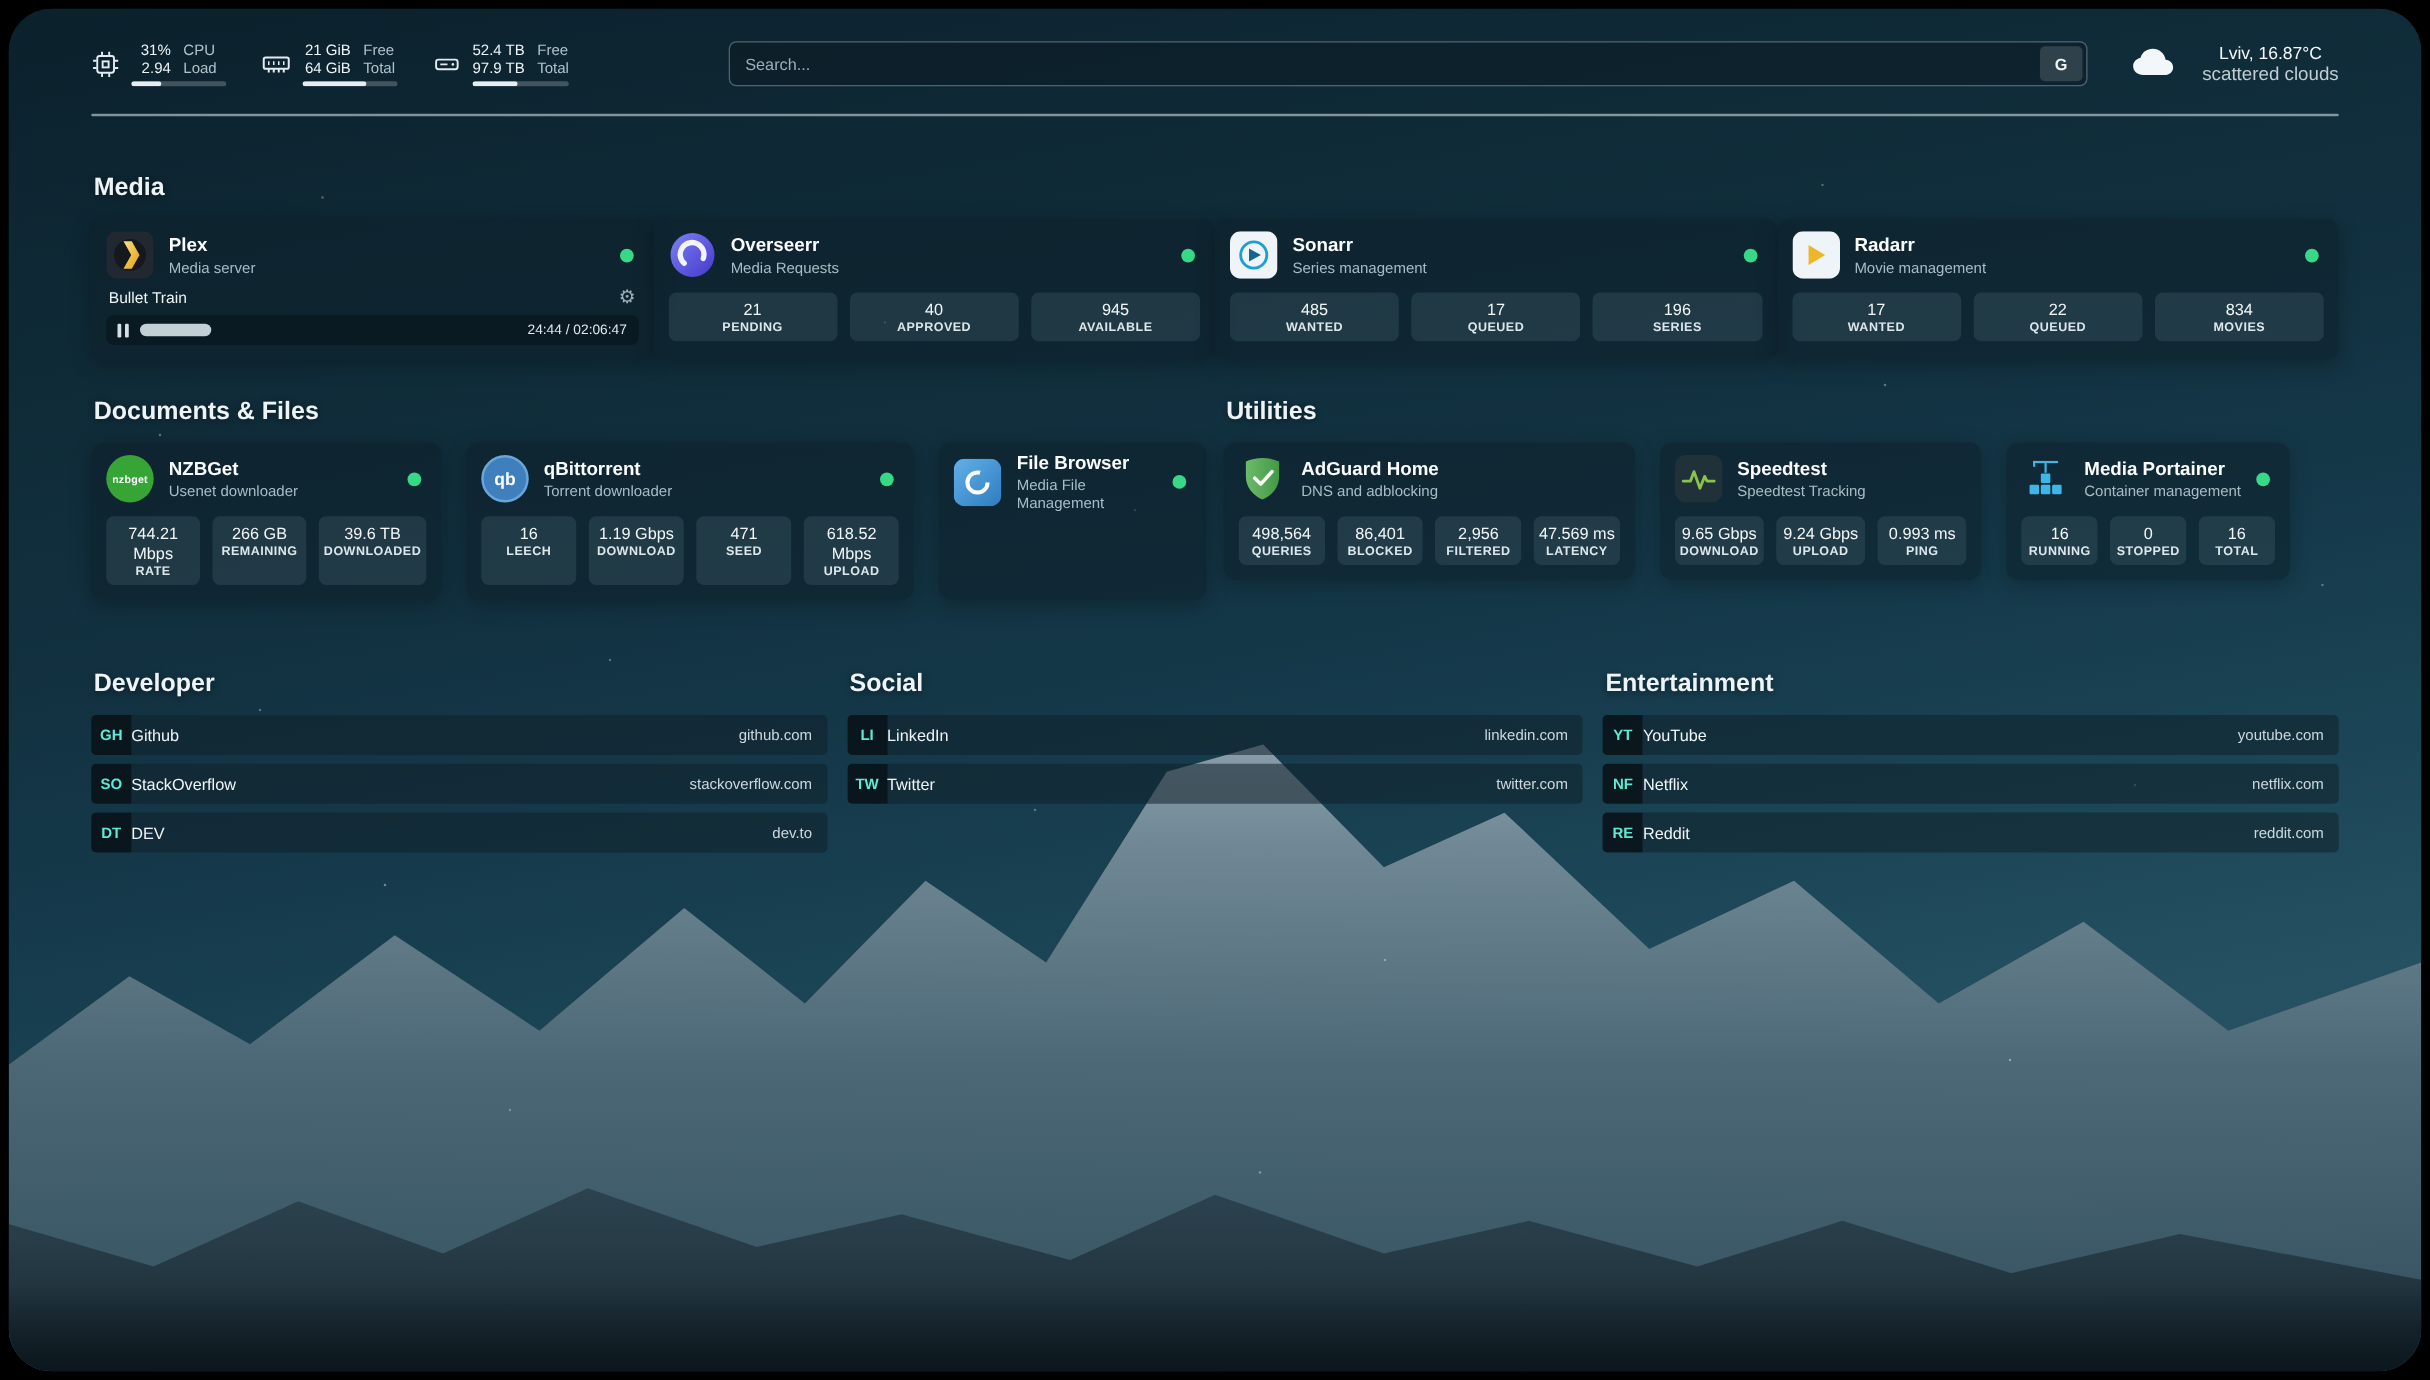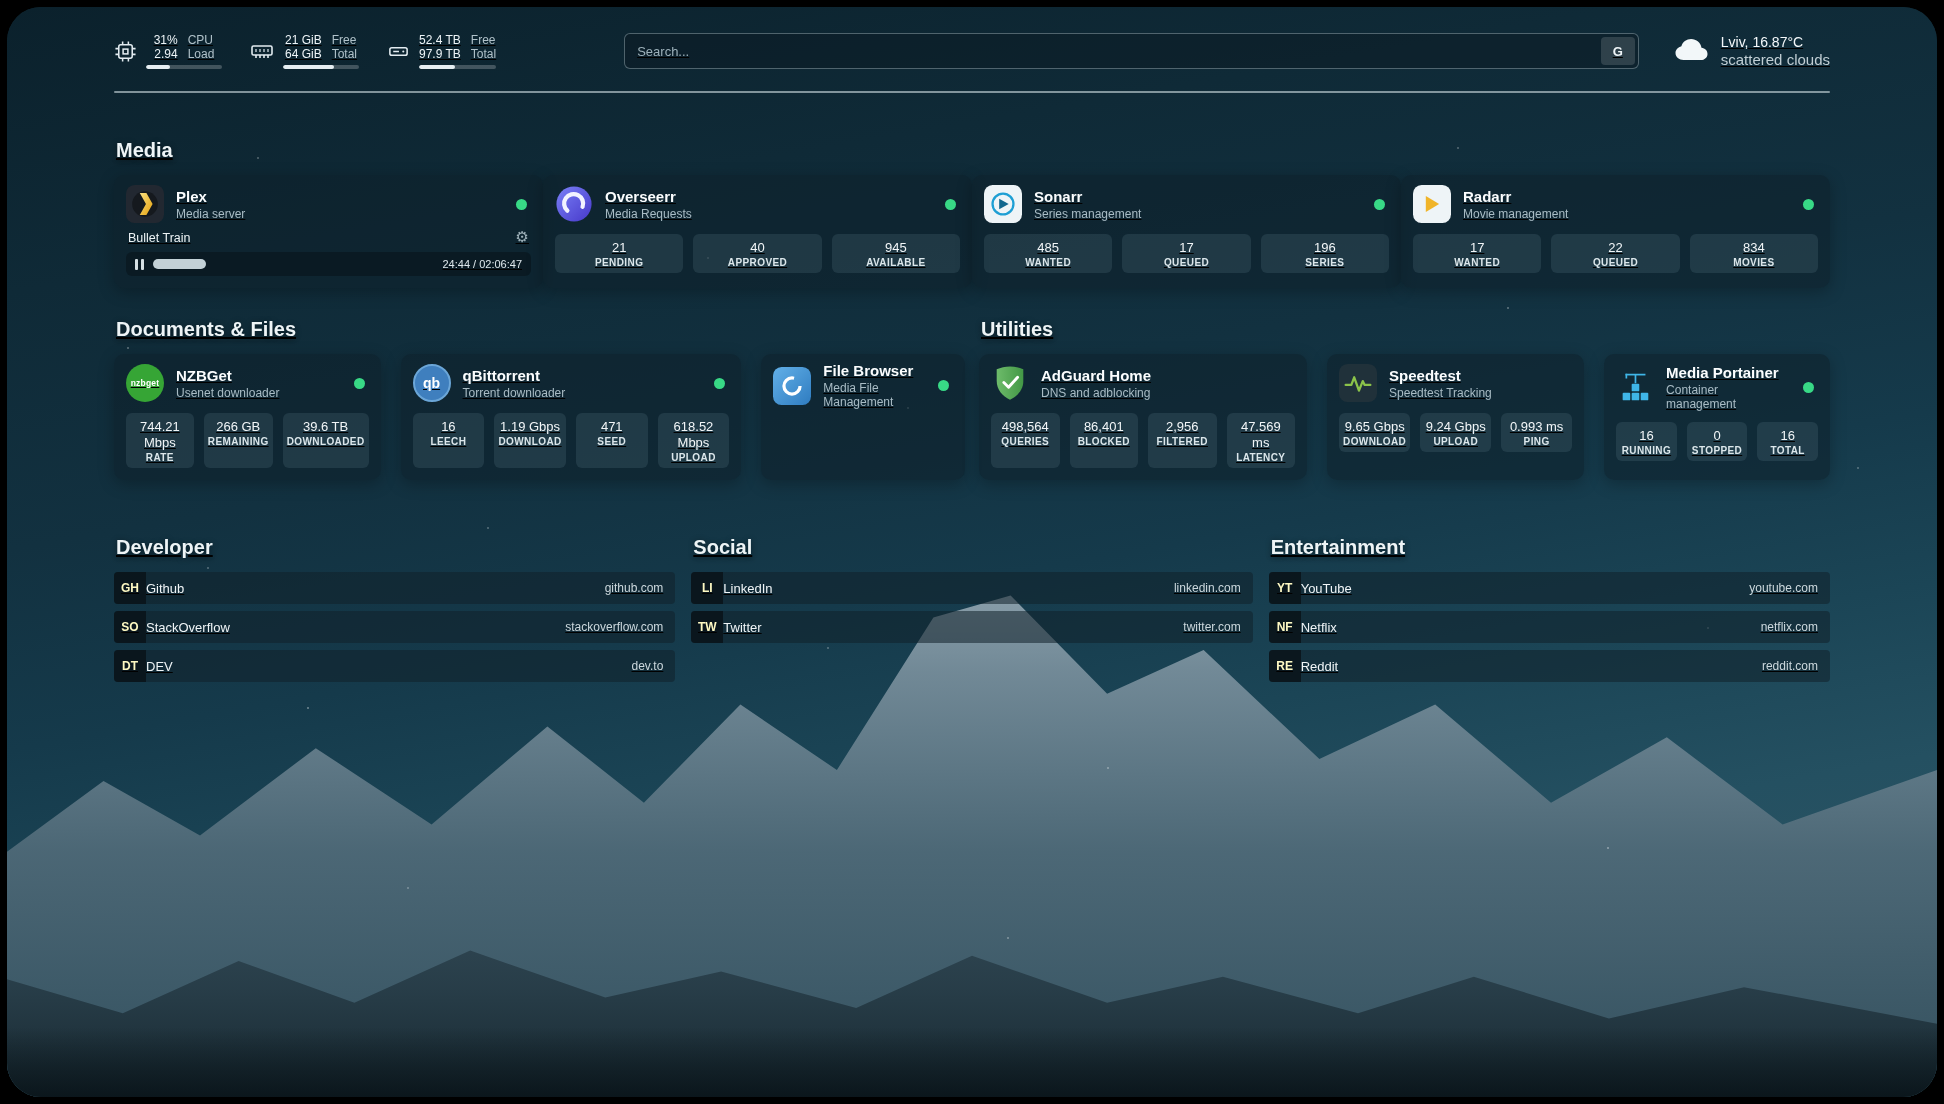--- a/index.html
+++ b/index.html
@@ -20,21 +20,21 @@
   .bg-fade { position:absolute; left:0; right:0; bottom:0; height:70px; background:linear-gradient(180deg,transparent,rgba(8,18,23,.8)); }
   .specks { position:absolute; left:0; top:0; width:2px; height:2px; border-radius:50%; background:rgba(255,255,255,.45);
     box-shadow:120px 340px rgba(255,255,255,.35),480px 520px rgba(255,255,255,.3),300px 700px rgba(255,255,255,.4),
     900px 400px rgba(255,255,255,.3),1500px 300px rgba(255,255,255,.35),1700px 620px rgba(255,255,255,.3),
     1100px 760px rgba(255,255,255,.35),700px 250px rgba(255,255,255,.3),1300px 540px rgba(255,255,255,.3),
     200px 560px rgba(255,255,255,.3),1600px 840px rgba(255,255,255,.4),1000px 930px rgba(255,255,255,.35),
     400px 880px rgba(255,255,255,.3),820px 640px rgba(255,255,255,.3),250px 150px rgba(255,255,255,.3),
     1450px 140px rgba(255,255,255,.3),600px 430px rgba(255,255,255,.25),1850px 460px rgba(255,255,255,.3); }
 
   
-  .content { position:relative; z-index:2; padding:26px 107px 0;text-decoration:underline; }
+  .content { position:relative; z-index:2; padding:26px 66px 0; }
 
   
   .topbar { display:flex; align-items:center; }
   .sysgroups { display:flex; align-items:center; gap:28px; }
   .sys { display:flex; align-items:center; gap:9px; }
   .sysicon { display:flex; align-items:center; color:#e3ecf1; }
   .sysbody { min-width:76px; }
   .sysgrid { display:grid; grid-template-columns:auto auto; column-gap:10px; font-size:12px; line-height:14px; }
   .sv { color:#eef4f7; text-align:right; }
   .sl { color:#b0c1c9; }
@@ -42,21 +42,21 @@
   .sysbar .fill { height:100%; background:#e6eef2; border-radius:2px; }
 
   .search { flex:1; margin:0 34px 0 128px; height:36px; display:flex; align-items:center;
     background:rgba(10,25,33,.45); border:1px solid rgba(205,225,235,.35); border-radius:6px; }
   .search input { flex:1; height:100%; background:transparent; border:none; outline:none; padding:0 12px;
     color:#e8f0f3; font-size:13px; font-family:inherit; }
   .search input::placeholder { color:#9db1ba; }
   .engine { width:34px; height:28px; margin-right:3px; border:none; border-radius:4px; background:rgba(255,255,255,.14);
     color:#f0f5f8; font-size:13px; font-weight:700; cursor:pointer; font-family:inherit; }
 
-  .weather { display:flex; align-items:center; gap:11px; }
+  .weather { display:flex; align-items:center; gap:21px;text-align:center; }
   .wloc { font-size:14px; color:#f4f8fa; }
   .wcond { font-size:15px; color:#c0ced4; margin-top:1px; }
 
   .divider { margin-top:22px; height:2px; background:rgba(226,238,243,.55); border-radius:1px; }
 
   h2 { color:#eef4f6; font-size:20px; font-weight:600; margin:0 0 13px 2px; text-shadow:0 1px 6px rgba(0,0,0,.45); }
 
   .sec-media { margin-top:46px; }
   .grid4 { display:grid; grid-template-columns:repeat(4,1fr); }
   .cols2 { display:grid; grid-template-columns:1fr 1fr; gap:14px; margin-top:30px; }
@@ -90,21 +90,21 @@
   .pause { display:flex; gap:3px; margin-right:9px; cursor:pointer; }
   .pause i { display:block; width:3px; height:11px; background:#d6e0e4; border-radius:1px; }
   .seek { flex:1; height:10px; }
   .seek .fill { height:100%; background:#c3d1d7; border-radius:5px; }
   .ptime { font-size:11px; color:#dfe8ec; margin-left:10px; white-space:nowrap; }
 
   
   .cols3 { display:grid; grid-template-columns:repeat(3,1fr); gap:16px; margin-top:56px; }
   .linkstack { display:flex; flex-direction:column; gap:7px; }
   .link { display:flex; align-items:center; height:32px; background:rgba(17,32,41,.55); border-radius:4px; overflow:hidden; cursor:pointer; }
-  .badge { width:32px; height:32px; flex:none; background:rgba(9,19,25,.85); color:#fef9c3; font-size:12px; font-weight:700;
+  .badge { width:32px; height:32px; flex:none; background:rgba(9,19,25,.85); color:#5eead4; font-size:12px; font-weight:700;
     display:flex; align-items:center; justify-content:center; }
   .lname { font-size:13px; color:#f0f5f7; }
   .lurl { margin-left:auto; margin-right:12px; font-size:12px; color:#ccd8dd; }
 </style>
 </head>
 <body>
 
 <div class="screen">
   <div class="bg">
     <div class="bg-base"></div>

